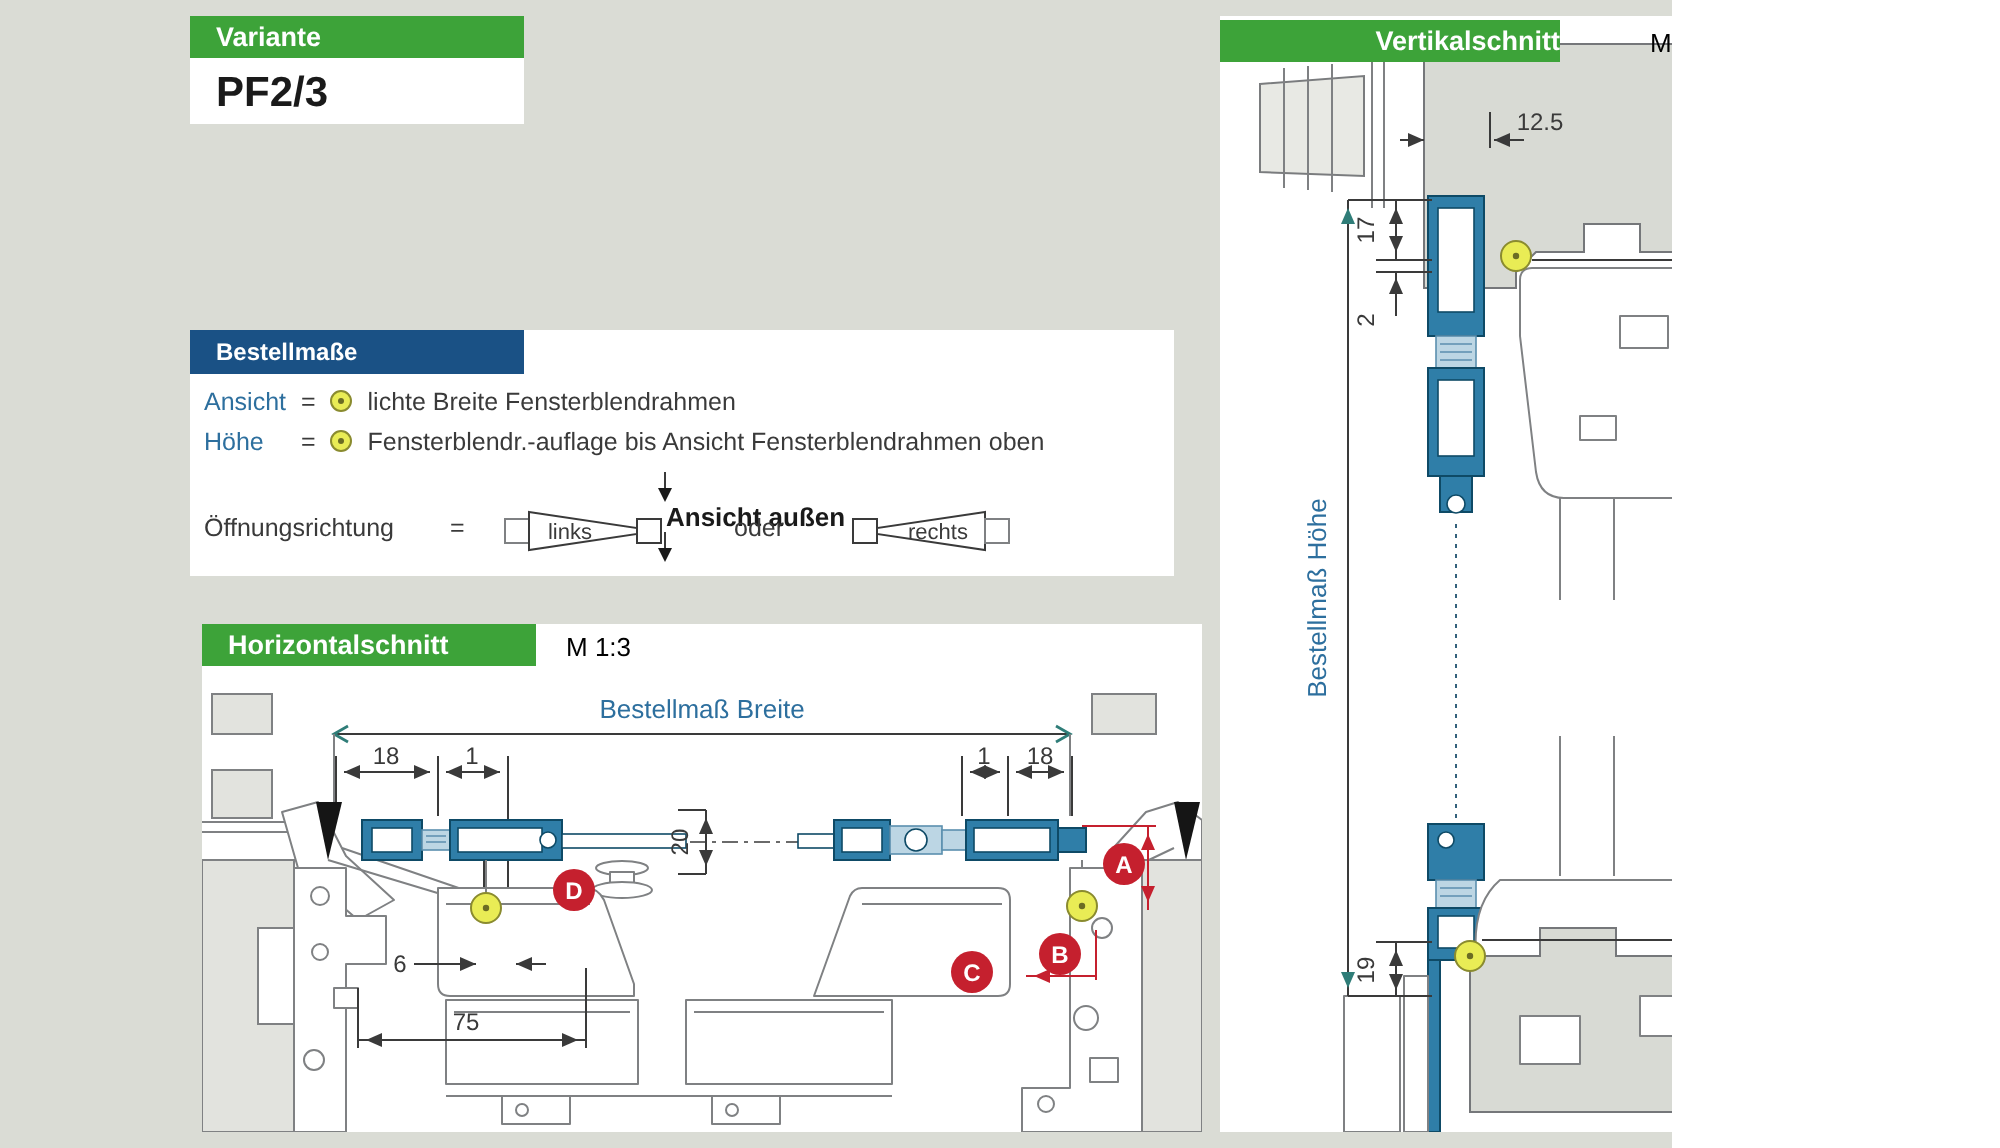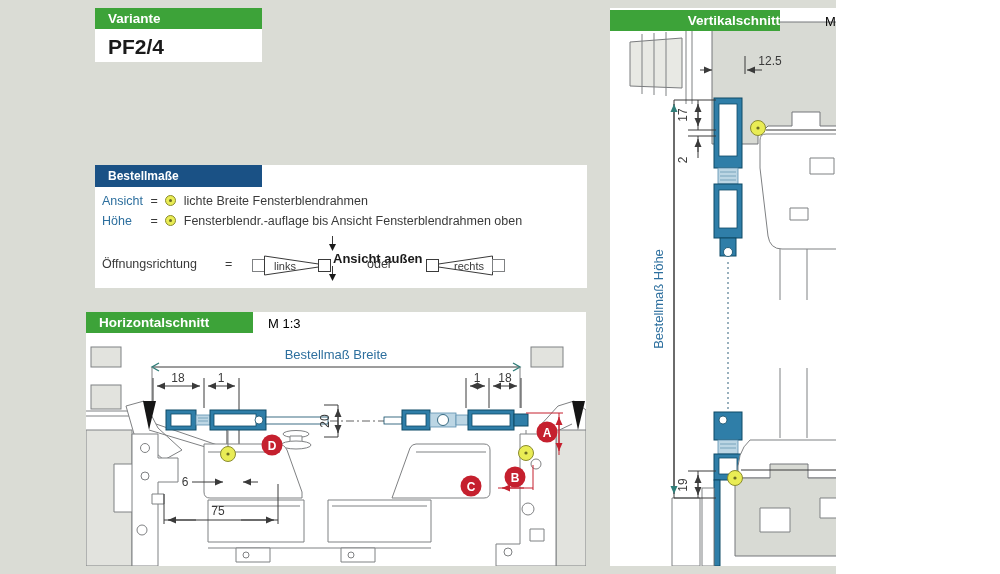--- a/index.html
+++ b/index.html
@@ -37,21 +37,21 @@
   .dashdot{stroke:#3a3a3a;stroke-width:0.8;stroke-dasharray:8,3,2,3;fill:none;}
   .dotted{stroke:#33627c;stroke-width:1;stroke-dasharray:2,3;fill:none;}
 </style>
 </head>
 <body>
 
 <div class="stage">
 
   <div class="panel" style="left:95px;top:8px;width:167px;height:54px;">
     <div class="hdr-green" style="width:167px;">Variante</div>
-    <div class="pf">PF2/4</div>
+    <div class="pf">PF2/3</div>
   </div>
 
   <div class="panel" style="left:95px;top:165px;width:492px;height:123px;">
     <div class="hdr-blue" style="width:167px;">Bestellmaße</div>
 
     <div class="row" style="left:7px;top:29px;">
       <span class="blue-lbl" style="display:inline-block;width:45px;">Ansicht</span>
       <span>=</span>
       <span class="dot-icon"></span>
       <span>lichte Breite Fensterblendrahmen</span>
@@ -88,21 +88,21 @@
       <span style="position:absolute;left:265px;top:2px;">oder</span>
       <svg style="left:319px;top:0;" width="84" height="21">
         <rect x="5.5" y="4.5" width="12" height="12" fill="#fff" stroke="#3a3a3a"></rect>
         <path d="M71.5,1 L17.5,9 L17.5,12 L71.5,20 Z" fill="#fff" stroke="#3a3a3a" stroke-width="1"></path>
         <rect x="71.5" y="4.5" width="12" height="12" class="gln" fill="#fff"></rect>
         <text x="48" y="14.5" text-anchor="middle" font-size="11" fill="#3a3a3a">rechts</text>
       </svg>
     </div>
   </div>
 
-  <div class="panel" style="left:86px;top:312px;width:500px;height:254px;">
+  <div class="panel" style="left:101px;top:312px;width:500px;height:254px;">
     <div class="hdr-green" style="width:167px;">Horizontalschnitt</div>
     <div class="scale" style="left:182px;top:4px;">M 1:3</div>
 
     <svg style="left:0;top:22px;" width="500" height="232" viewBox="0 0 500 232">
       <defs>
         <marker id="ah-dark" markerWidth="9" markerHeight="8" refX="8" refY="4" orient="auto" markerUnits="userSpaceOnUse">
           <path d="M0,0.5 L8,4 L0,7.5 Z" fill="#3a3a3a"></path>
           </marker>
         <marker id="ah-red" markerWidth="9" markerHeight="8" refX="8" refY="4" orient="auto" markerUnits="userSpaceOnUse">
           <path d="M0,0.5 L8,4 L0,7.5 Z" fill="#c5202e"></path>

